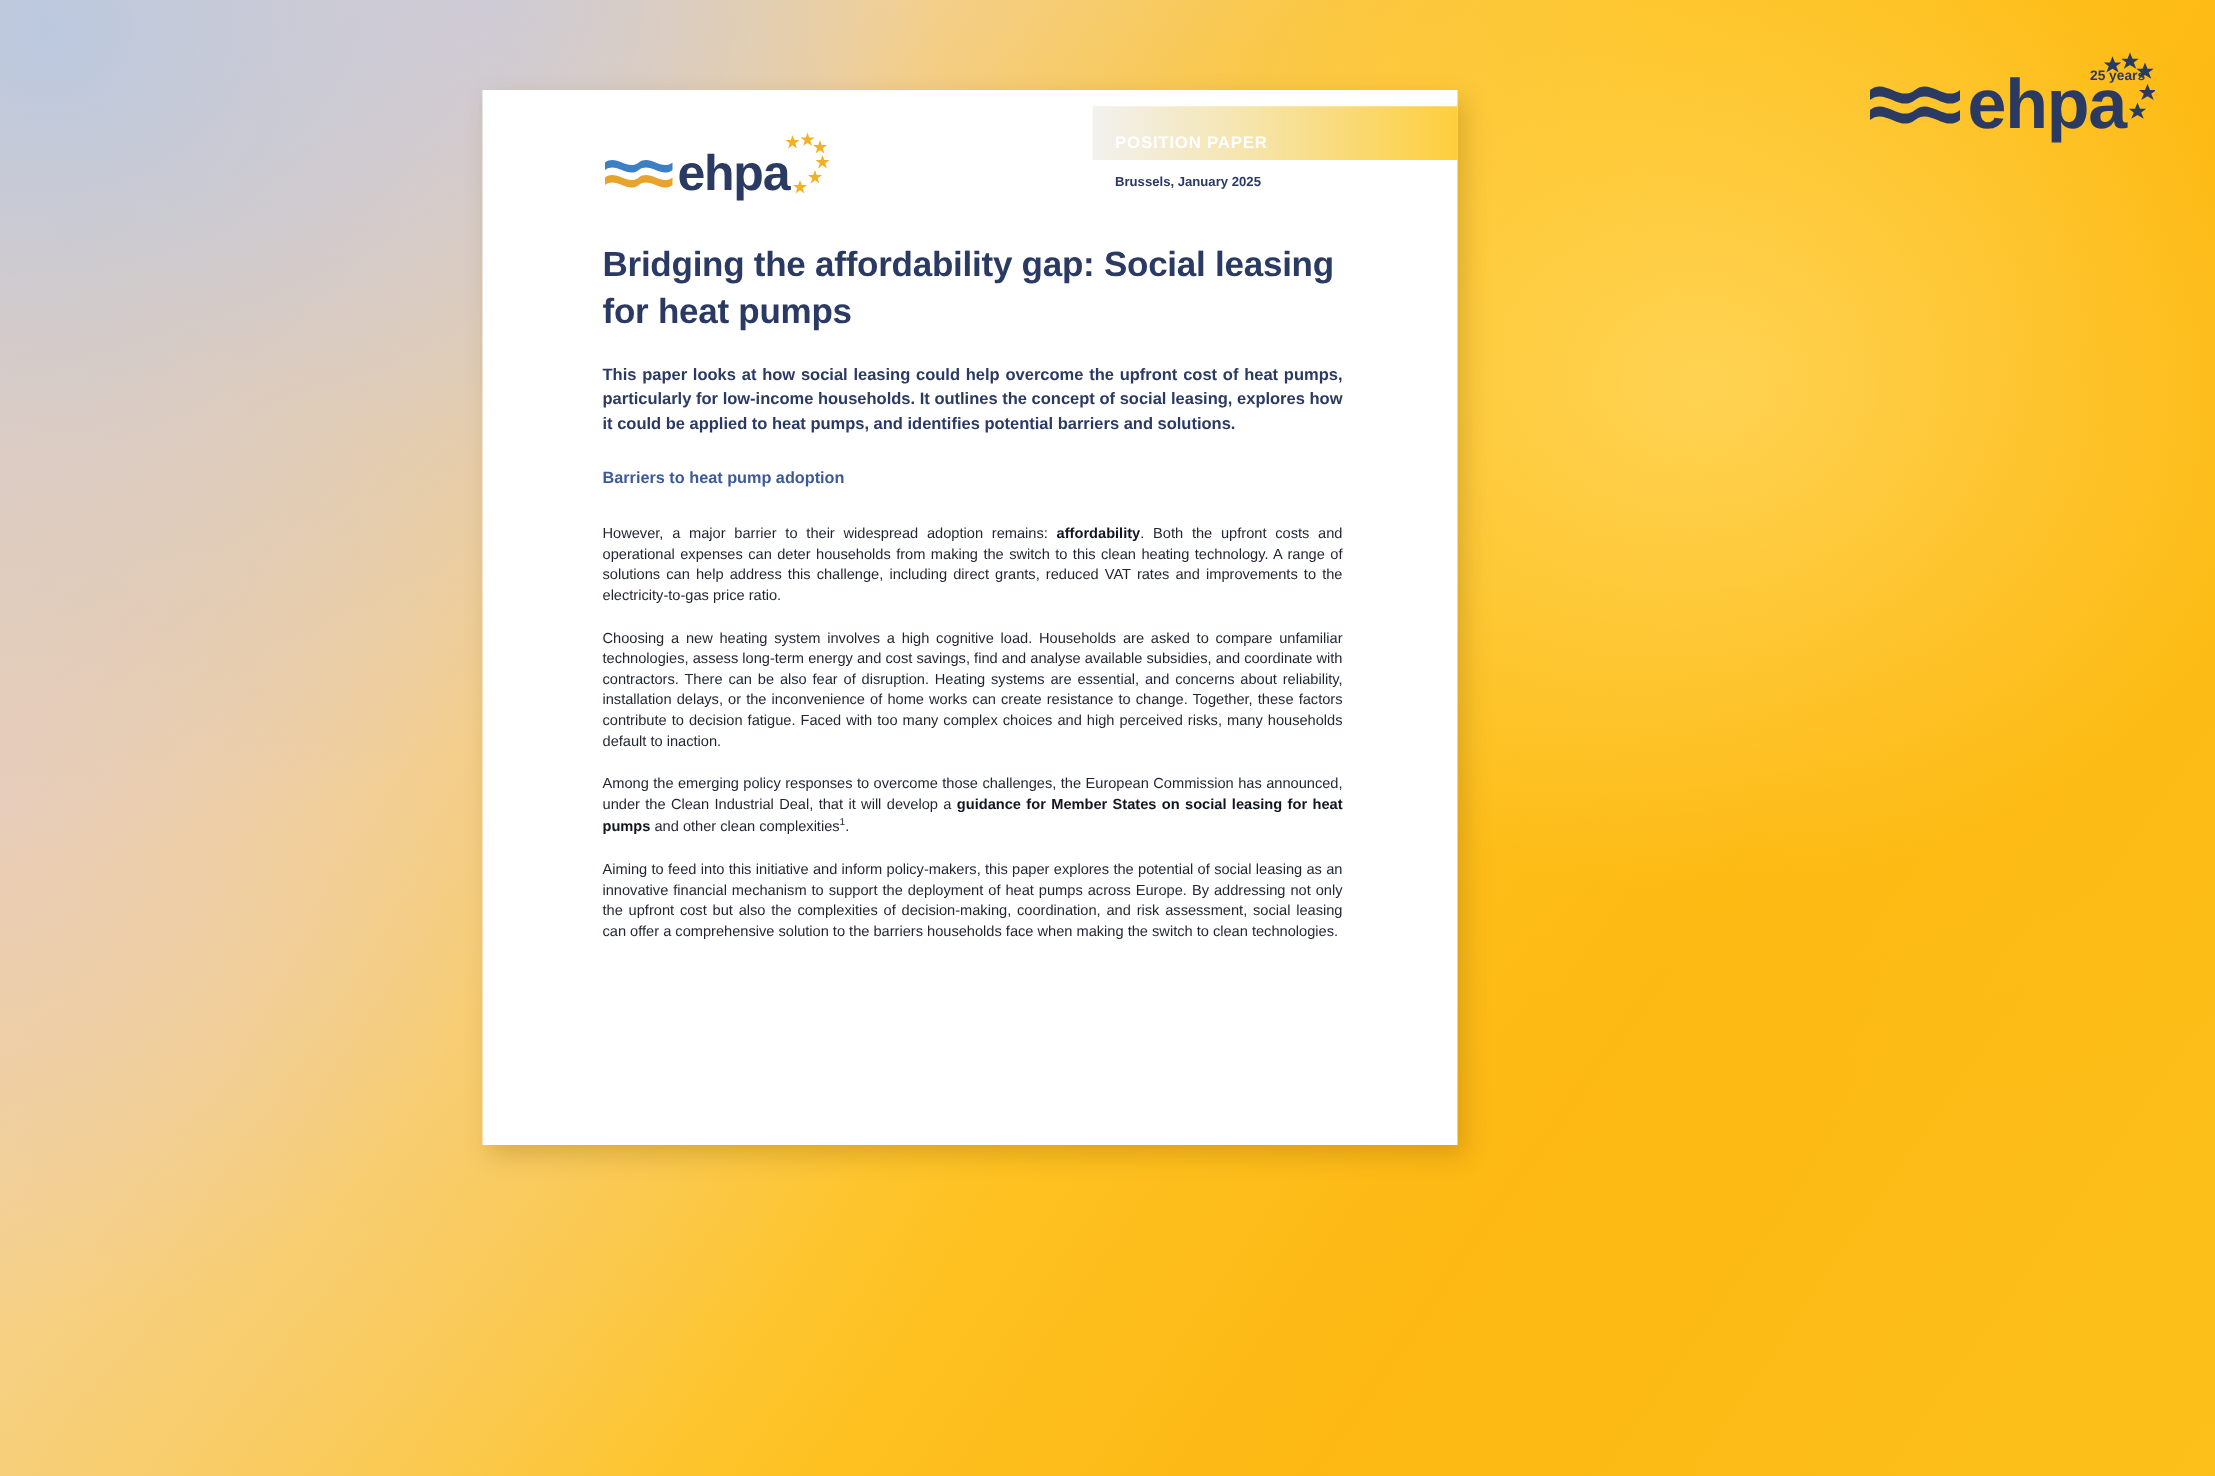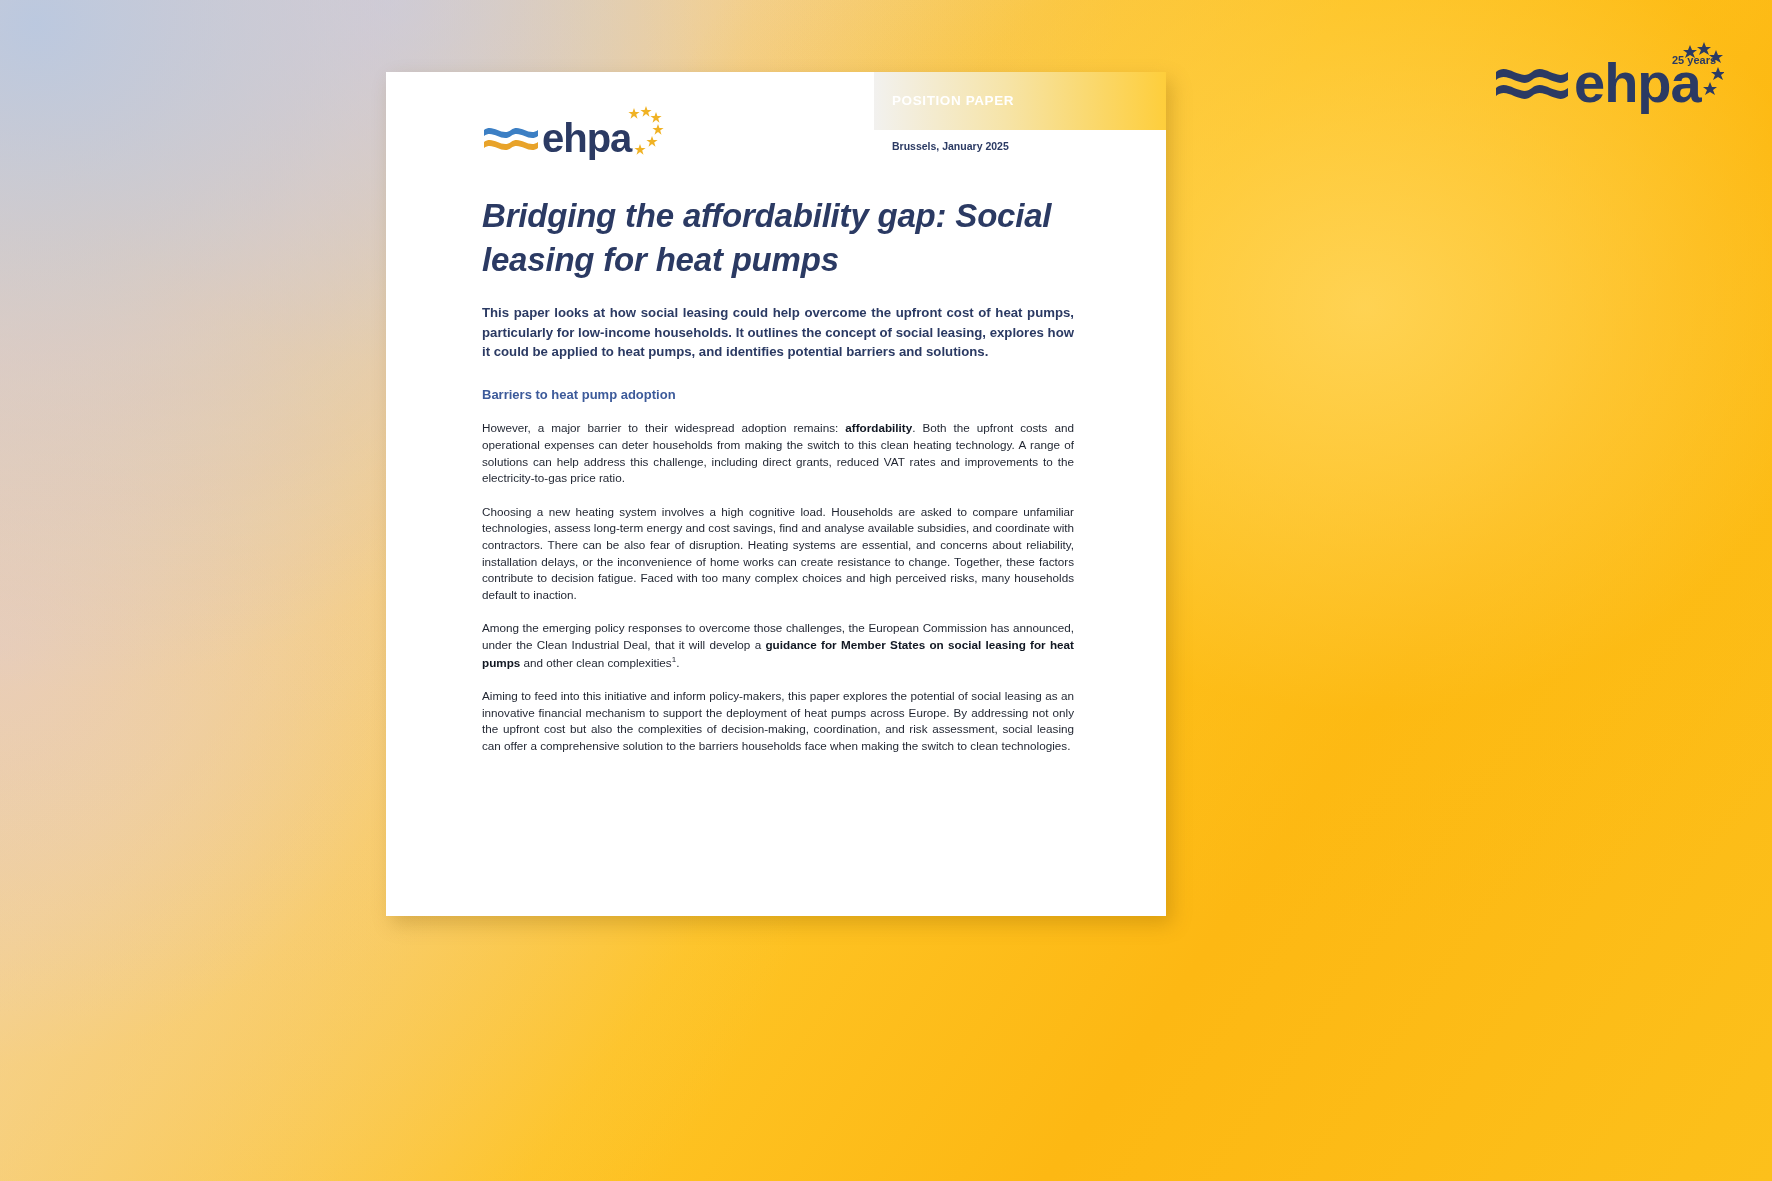--- a/index.html
+++ b/index.html
@@ -51,23 +51,23 @@
     width: 780px;
     height: 844px;
     background: #ffffff;
     box-shadow: 6px 8px 18px rgba(120,80,0,0.25);
     overflow: hidden;
   }
 
   .page-banner {
     position: absolute;
     right: 0;
-    top: 0;
+    top: 13px;
     width: 292px;
-    height: 58px;
+    height: 43px;
     background: linear-gradient(90deg, #f2f1ef 0%, #f6e4a8 45%, #fece3b 100%);
   }
   .page-banner-label {
     position: absolute;
     left: 18px;
     top: 21px;
     font-size: 13.5px;
     font-weight: bold;
     letter-spacing: 0.6px;
     color: #ffffff;
@@ -95,39 +95,38 @@
 
   .doc-body {
     position: absolute;
     left: 96px;
     top: 122px;
     width: 592px;
   }
 
   h1.doc-title {
     margin: 0 0 22px 0;
-    font-size: 33px;
+    font-size: 28px;
     line-height: 1.32;
     font-weight: bold;
     color: #2b3a63;
     letter-spacing: -0.2px;
-    font-style: italic;
   }
 
   .doc-lead {
     margin: 16px 0 26px 0;
     font-size: 13.2px;
     line-height: 1.47;
     font-weight: bold;
     color: #2b3a63;
     text-align: justify;
   }
 
   h2.doc-subhead {
-    margin: 0 0 18px 0;
+    margin: 0 0 30px 0;
     font-size: 13px;
     font-weight: bold;
     color: #3c5a9a;
   }
 
   p.doc-para {
     margin: 0 0 17px 0;
     font-size: 11.7px;
     line-height: 1.42;
     color: #1f2430;

